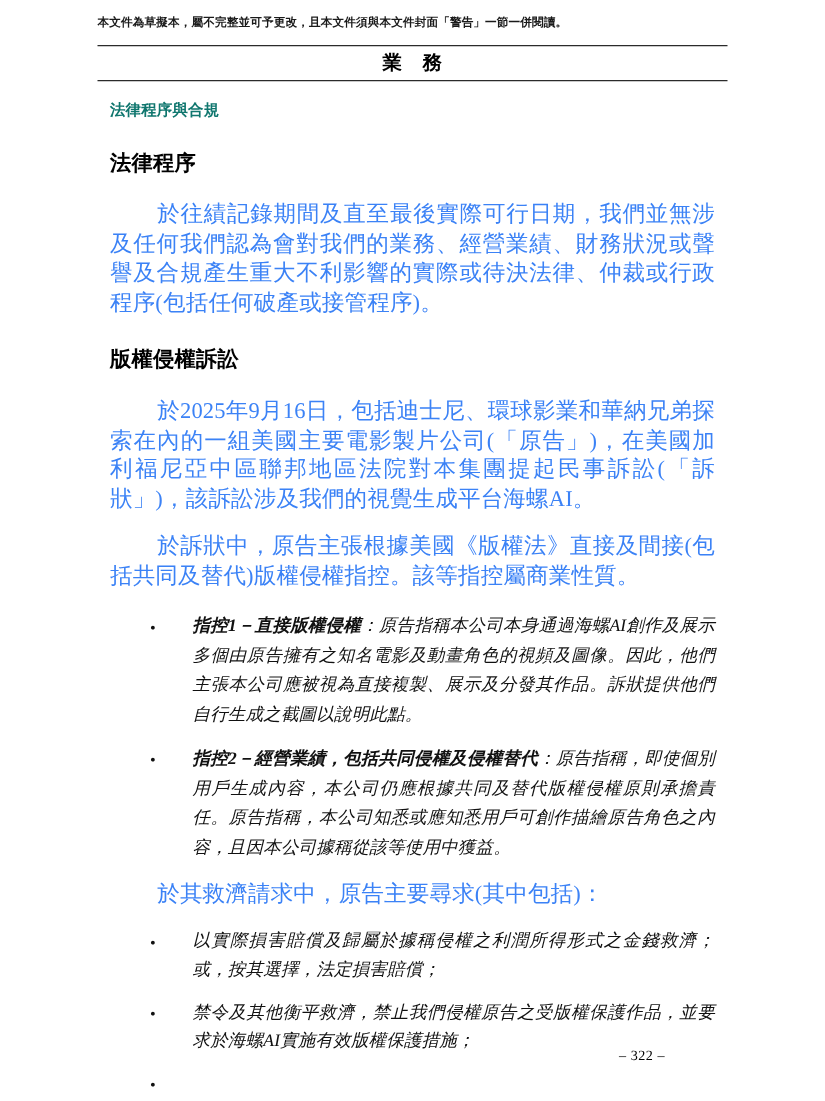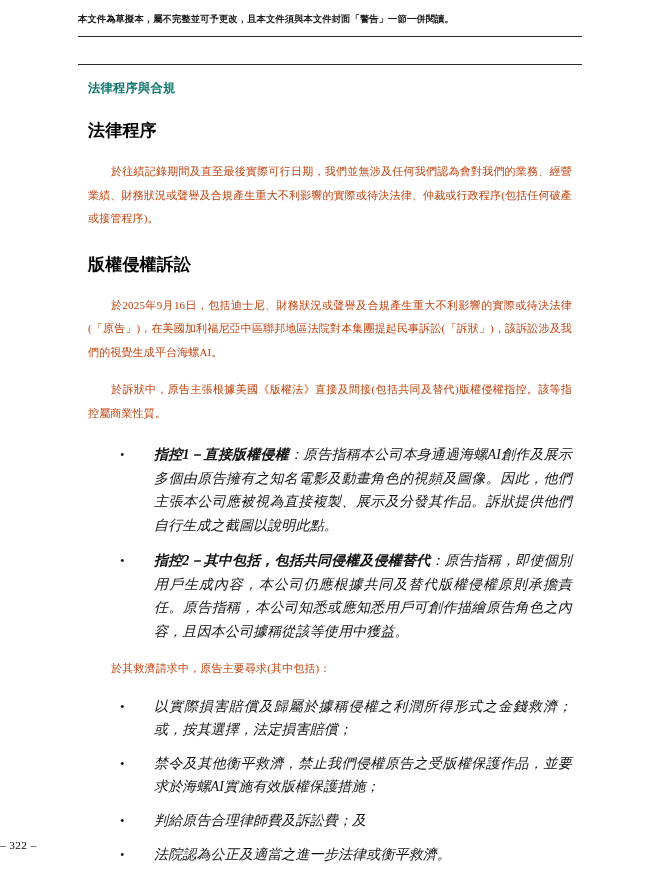--- a/index.html
+++ b/index.html
@@ -71,26 +71,26 @@
     letter-spacing: 0.2px;
     color: #000;
   }
   .gap-22 { height: 22px; }
   .gap-18 { height: 18px; }
   .gap-14 { height: 14px; }
   .gap-12 { height: 12px; }
   .gap-10 { height: 10px; }
   p.para {
     margin: 0;
-    font-size: 11px;
+    font-size: 18px;
     line-height: 23.5px;
     text-align: justify;
     text-justify: inter-ideograph;
     text-indent: 2.1em;
-    color: #c2410c;
+    color: #3b82f6;
     letter-spacing: 0.15px;
   }
   .bullet-row {
     display: flex;
     align-items: flex-start;
     margin: 0;
   }
   .bullet-mark {
     flex: 0 0 auto;
     width: 34px;
@@ -110,72 +110,73 @@
     color: #111;
     letter-spacing: 0.15px;
     font-style: italic;
   }
   .bullet-text b { font-weight: bold; }
   .footer {
     position: absolute;
     bottom: 30px;
     left: 0;
     width: 532px;
-    text-align: left;
+    text-align: right;
     font-size: 11.3px;
     color: #000;
     letter-spacing: 0.4px;
   }
 </style>
 </head>
 <body>
 
 <div class="page">
 
   <div class="header-note">本文件為草擬本，屬不完整並可予更改，且本文件須與本文件封面「警告」一節一併閱讀。</div>
 
   <div class="rule rule-top"></div>
+  <div class="doc-title">業　務</div>
   <div class="rule rule-bottom"></div>
 
   <div class="content">
 
     <div class="h-sec">法律程序與合規</div>
 
     <div class="gap-22"></div>
 
     <div class="h-sub">法律程序</div>
 
     <div class="gap-18"></div>
 
     <p class="para">於往績記錄期間及直至最後實際可行日期，我們並無涉及任何我們認為會對我們的業務、經營業績、財務狀況或聲譽及合規產生重大不利影響的實際或待決法律、仲裁或行政程序(包括任何破產或接管程序)。</p>
 
     <div class="gap-22"></div>
 
     <div class="h-sub">版權侵權訴訟</div>
 
     <div class="gap-18"></div>
 
-    <p class="para">於2025年9月16日，包括迪士尼、財務狀況或聲譽及合規產生重大不利影響的實際或待決法律(「原告」)，在美國加利福尼亞中區聯邦地區法院對本集團提起民事訴訟(「訴狀」)，該訴訟涉及我們的視覺生成平台海螺AI。</p>
+    <p class="para">於2025年9月16日，包括迪士尼、環球影業和華納兄弟探索在內的一組美國主要電影製片公司(「原告」)，在美國加利福尼亞中區聯邦地區法院對本集團提起民事訴訟(「訴狀」)，該訴訟涉及我們的視覺生成平台海螺AI。</p>
 
     <div class="gap-14"></div>
 
     <p class="para">於訴狀中，原告主張根據美國《版權法》直接及間接(包括共同及替代)版權侵權指控。該等指控屬商業性質。</p>
 
     <div class="gap-18"></div>
 
     <div class="bullet-row">
       <div class="bullet-mark"><span>•</span></div>
       <div class="bullet-text"><b>指控1－直接版權侵權</b><span>：原告指稱本公司本身通過海螺AI創作及展示多個由原告擁有之知名電影及動畫角色的視頻及圖像。因此，他們主張本公司應被視為直接複製、展示及分發其作品。訴狀提供他們自行生成之截圖以說明此點。</span></div>
     </div>
 
     <div class="gap-12"></div>
 
     <div class="bullet-row">
       <div class="bullet-mark"><span>•</span></div>
-      <div class="bullet-text"><b>指控2－其中包括，包括共同侵權及侵權替代</b><span>：原告指稱，即使個別用戶生成內容，本公司仍應根據共同及替代版權侵權原則承擔責任。原告指稱，本公司知悉或應知悉用戶可創作描繪原告角色之內容，且因本公司據稱從該等使用中獲益。</span></div>
+      <div class="bullet-text"><b>指控2－經營業績，包括共同侵權及侵權替代</b><span>：原告指稱，即使個別用戶生成內容，本公司仍應根據共同及替代版權侵權原則承擔責任。原告指稱，本公司知悉或應知悉用戶可創作描繪原告角色之內容，且因本公司據稱從該等使用中獲益。</span></div>
     </div>
 
     <div class="gap-14"></div>
 
     <p class="para">於其救濟請求中，原告主要尋求(其中包括)：</p>
 
     <div class="gap-14"></div>
 
     <div class="bullet-row">
       <div class="bullet-mark"><span>•</span></div>
@@ -186,21 +187,20 @@
 
     <div class="bullet-row">
       <div class="bullet-mark"><span>•</span></div>
       <div class="bullet-text">禁令及其他衡平救濟，禁止我們侵權原告之受版權保護作品，並要求於海螺AI實施有效版權保護措施；</div>
     </div>
 
     <div class="gap-10"></div>
 
     <div class="bullet-row">
       <div class="bullet-mark"><span>•</span></div>
-      <div class="bullet-text">判給原告合理律師費及訴訟費；及</div>
     </div>
 
     <div class="gap-10"></div>
 
     <div class="bullet-row">
       <div class="bullet-mark"><span>•</span></div>
       <div class="bullet-text">法院認為公正及適當之進一步法律或衡平救濟。</div>
     </div>
 
   </div>

